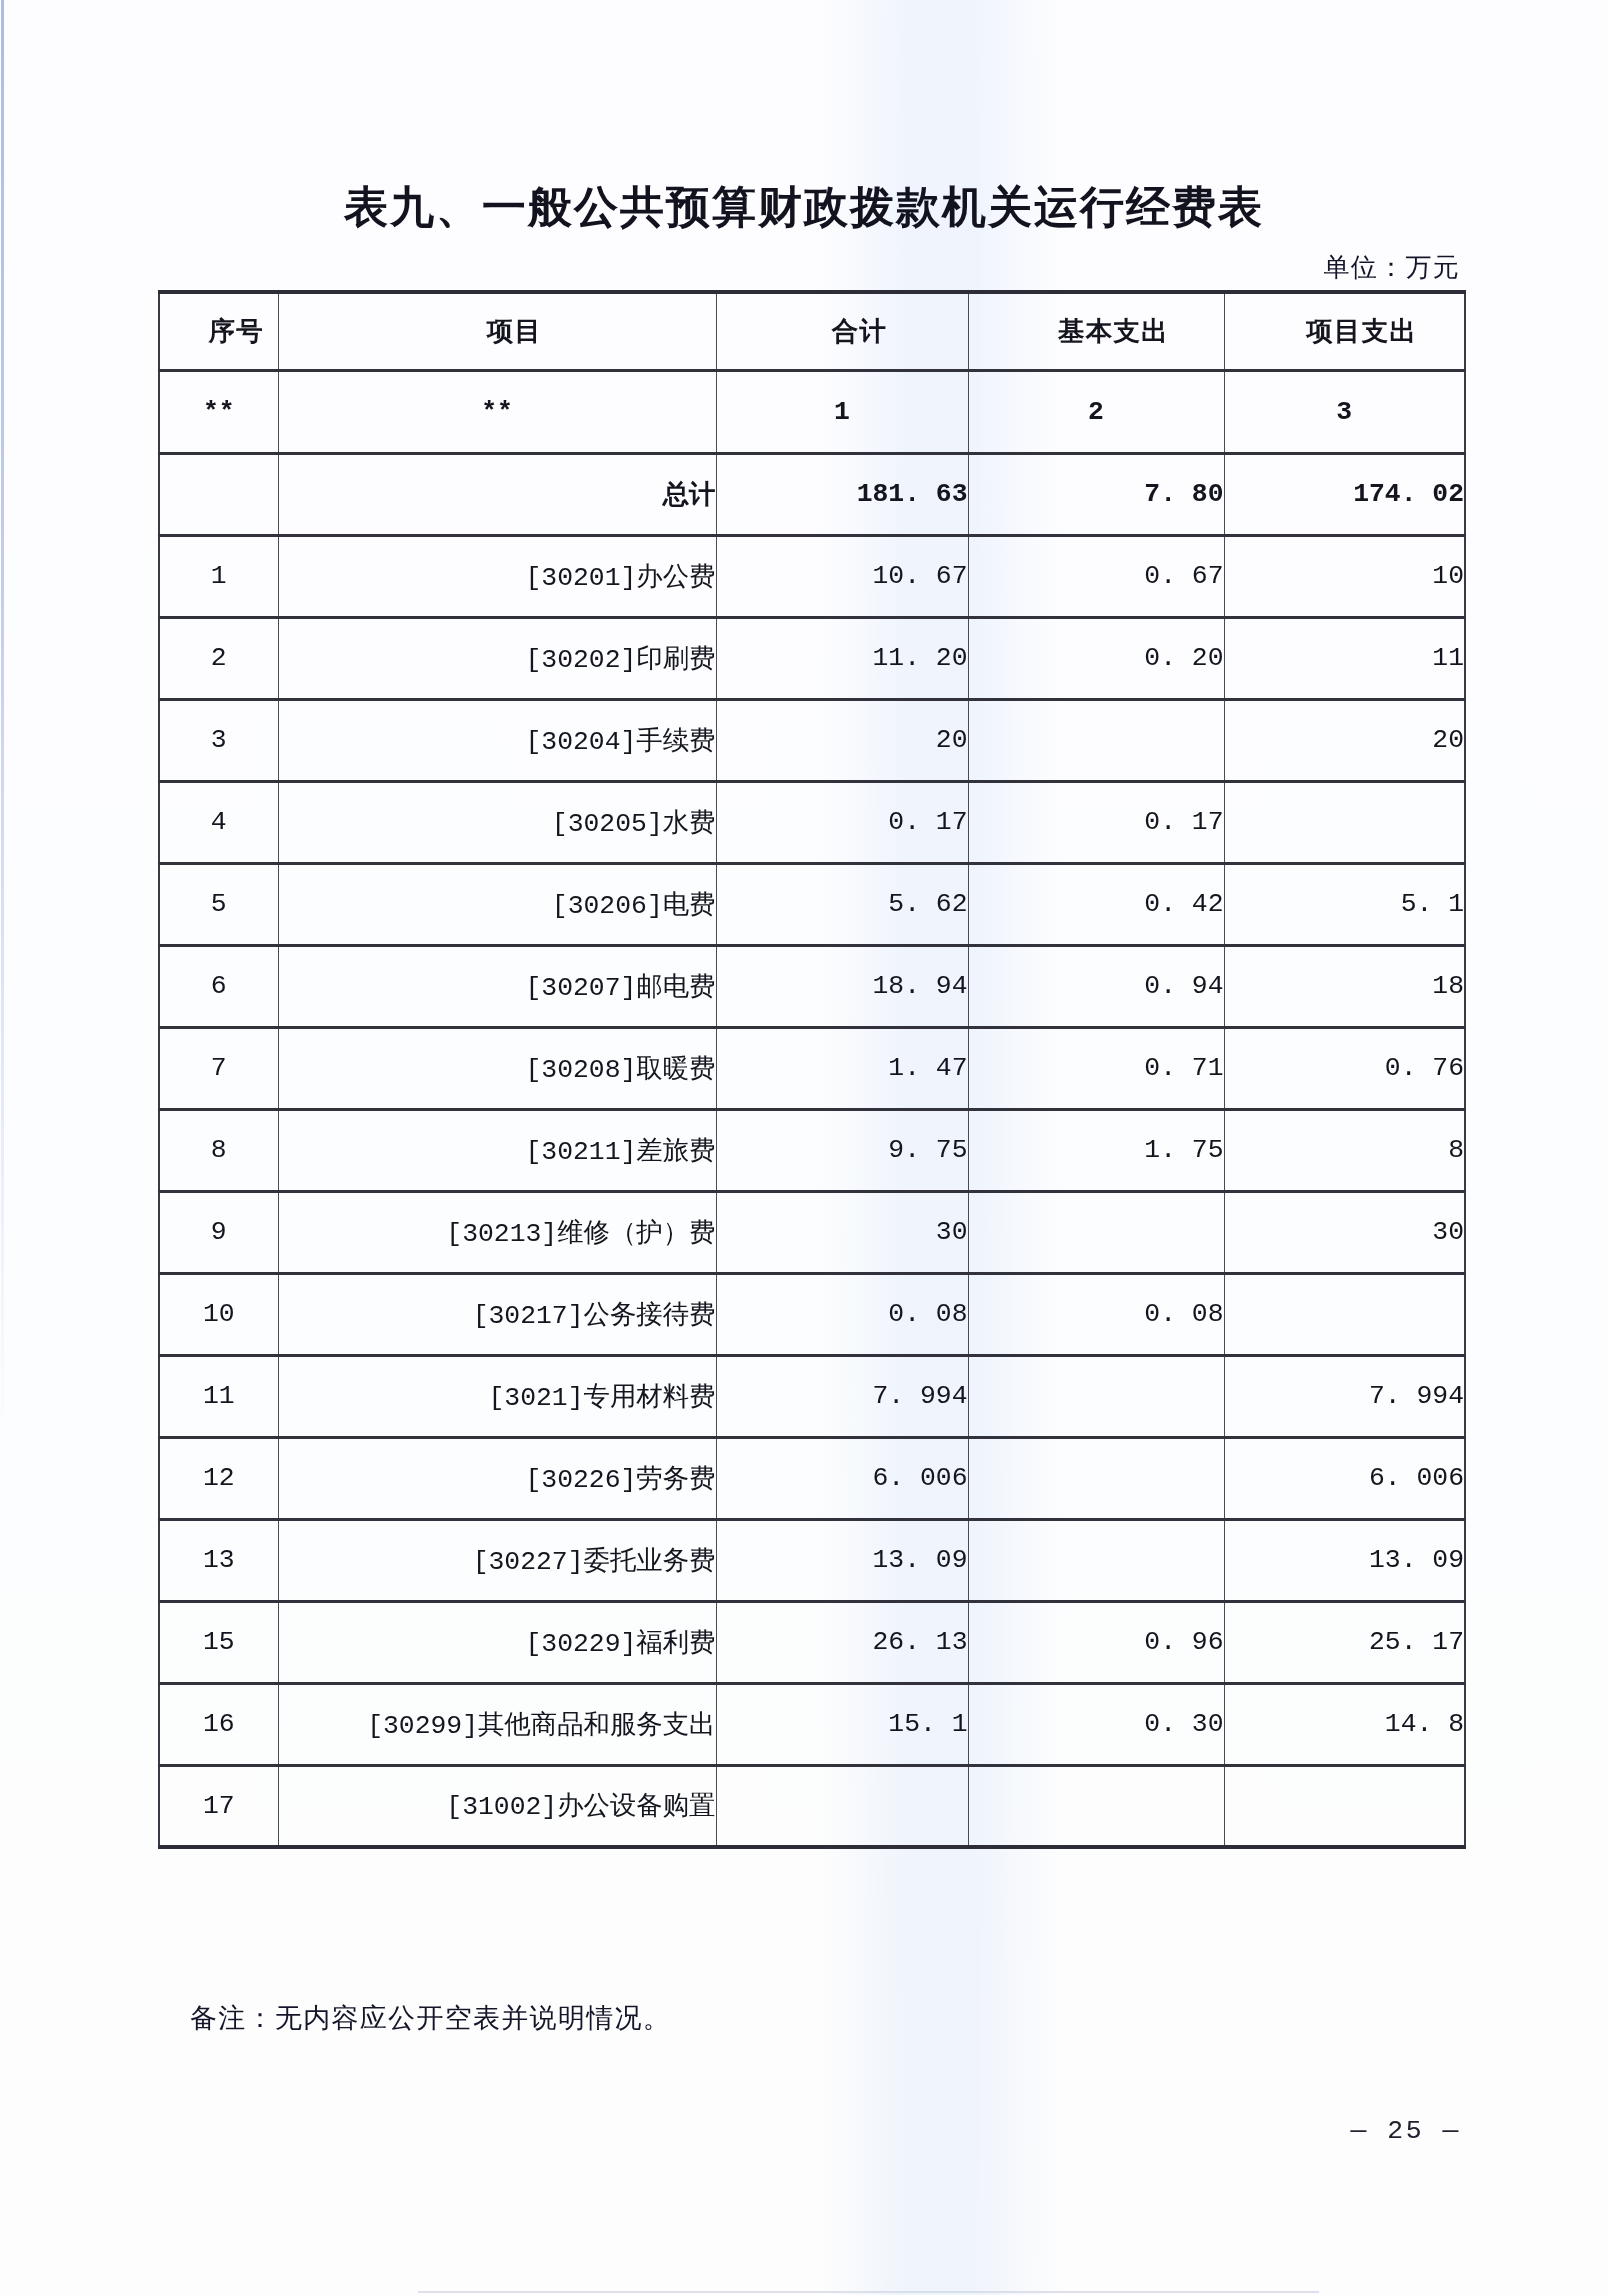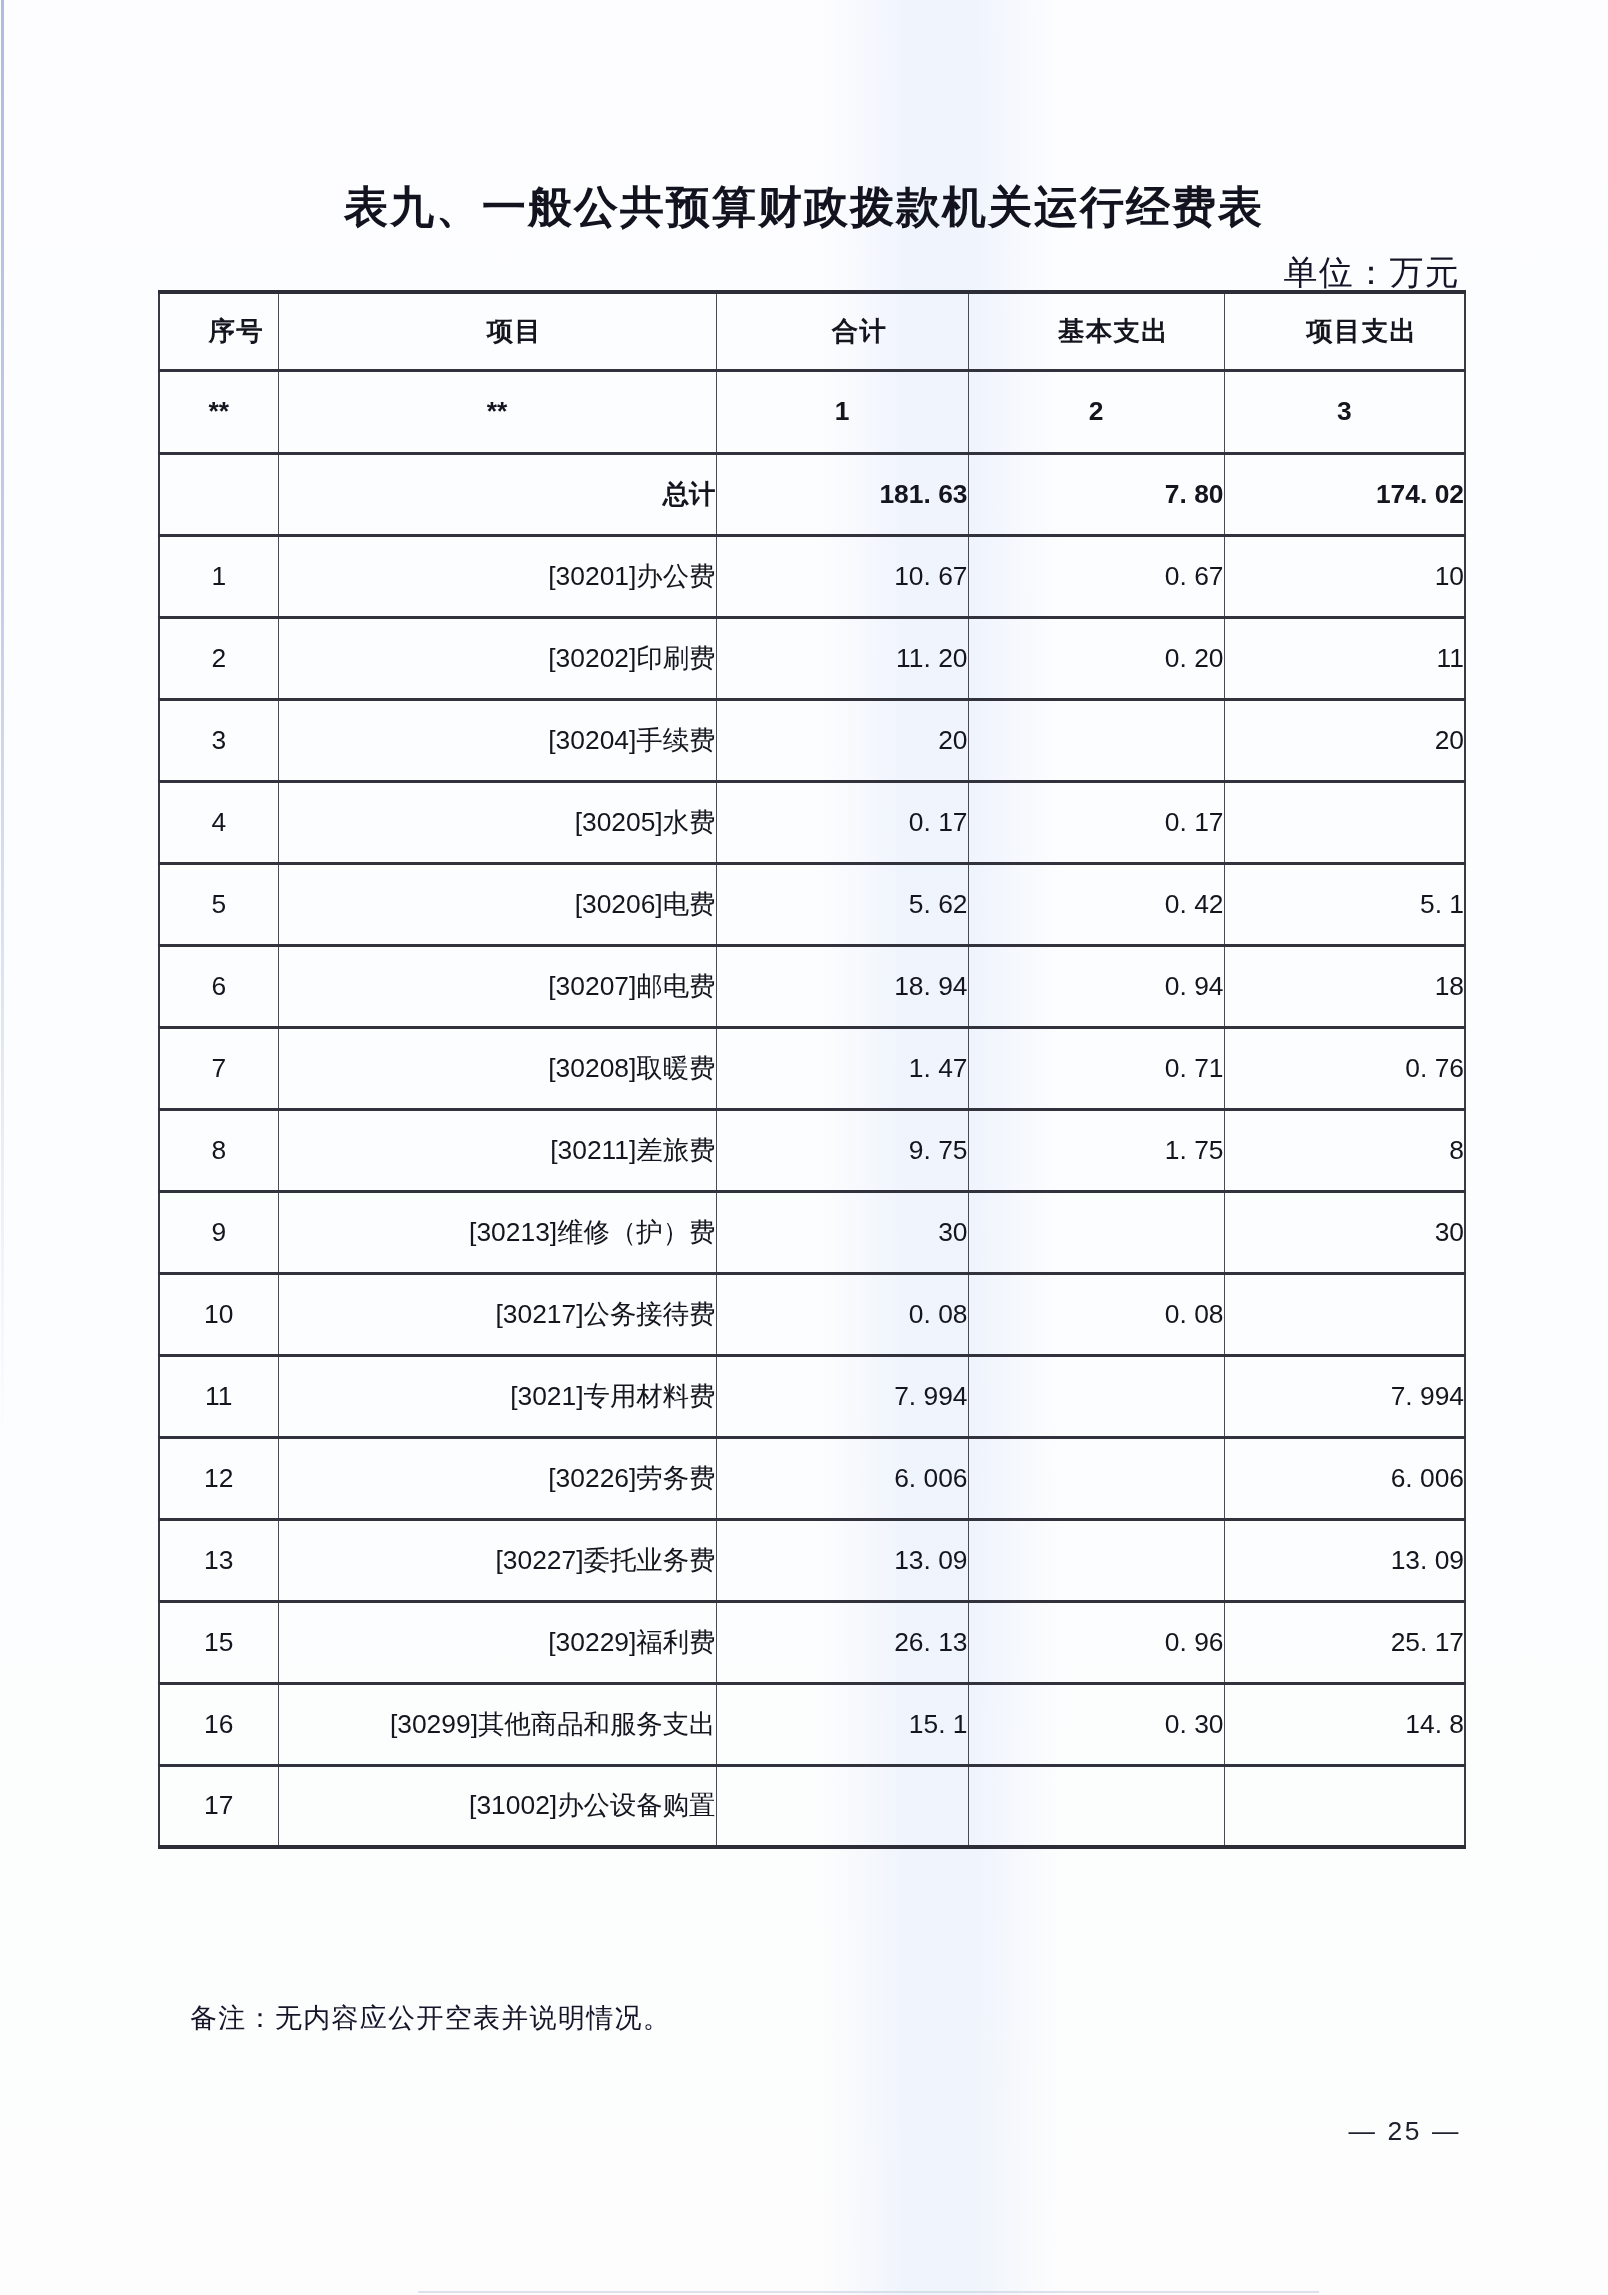--- a/index.html
+++ b/index.html
@@ -2,21 +2,21 @@
 <html lang="zh" style="font-size:10.6px"><head>
 <meta charset="utf-8">
 <style>
   html,body{margin:0;padding:0;background:#e8e8e8;}
   .page{
     position:relative;
     width:1608px;height:2295px;
     margin:0 auto;
     background:linear-gradient(180deg,#fdfdff 0%,#fcfdfe 60%,#fdfdfd 100%);
     overflow:hidden;
-    font-family:Liberation Sans, sans-serif;
+    font-family:Liberation Mono, monospace;
     color:#181824;
   }
   
   .scan-edge{
     position:absolute;left:1.3px;top:0;width:2.6px;height:1439px;
     background:linear-gradient(180deg,#9fb0da 0%,#b9c4e4 40%,rgba(185,196,228,0) 100%);
     opacity:.85;
   }
   .scan-band{
     position:absolute;left:51%;top:0;width:15%;height:100%;
@@ -28,21 +28,21 @@
     background:#c9cfdf;opacity:.6;
   }
   .title{
     position:absolute;top:178px;left:0;width:100%;
     margin:0;text-align:center;
     font-size:44px;font-weight:bold;letter-spacing:2px;
     color:#131320;
   }
   .unit{
     position:absolute;top:250px;right:148px;
-    font-size:34px;letter-spacing:1.3px;color:#15152a;
+    font-size:26px;letter-spacing:1.3px;color:#15152a;
   }
   table.budget-table{
     position:absolute;top:290px;left:158px;
     width:1306px;table-layout:fixed;
     border-collapse:collapse;
     font-size:26.4px;
     color:#15151f;
   }
   table.budget-table{
     border:2px solid #3a3a44;

